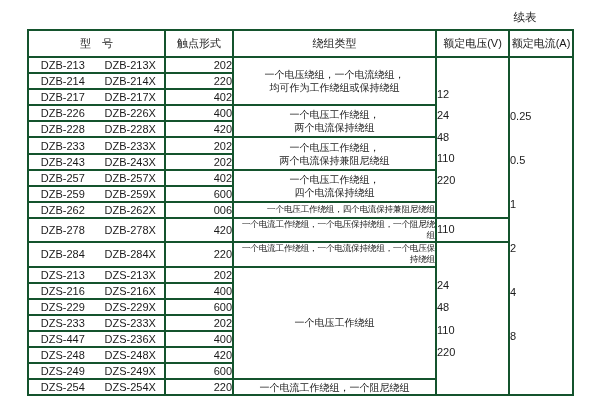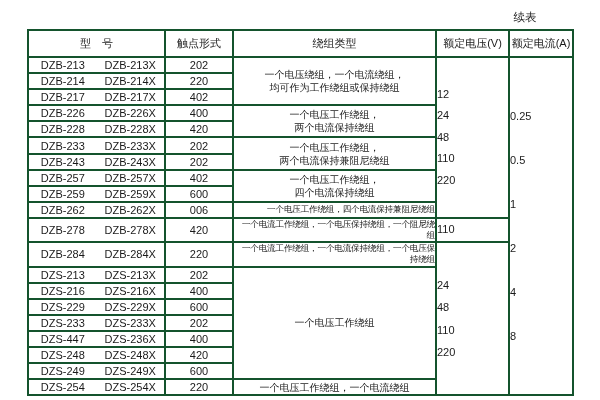--- a/index.html
+++ b/index.html
@@ -29,21 +29,21 @@
     border: 2px solid #14532d;
     padding: 0;
     font-weight: normal;
     vertical-align: middle;
     overflow: hidden;
   }
   .spec-table th { height: 25px; font-size: 11px; text-align: center; }
   .spec-table tr.data-row { height: 16.1px; }
   .model-wrap { display: flex; width: 100%; align-items: center; }
   .model-wrap span { flex: 1; text-align: center; font-size: 11px; white-space: nowrap; }
-  td.contact-cell { text-align: center; font-size: 11px; }
+  td.contact-cell { text-align: right; font-size: 11px; }
   td.winding-cell { text-align: center; font-size: 10px; line-height: 1.3; }
   td.winding-cell.small { font-size: 8.6px; letter-spacing: -0.2px; text-align: right; }
   td.voltage-cell, td.current-cell { }
   td.voltage-cell .val { line-height: 21.5px; font-size: 11px; }
   td.voltage-cell.vg2 .val { line-height: 22.5px; }
   td.current-cell .val { line-height: 44px; font-size: 11px; }
 </style>
 </head>
 <body>
 
@@ -310,17 +310,17 @@
 
   <tr class="data-row">
     <td>
           <div class="model-wrap">
             <span>DZS-254</span>
             <span>DZS-254X</span>
           </div>
         </td>
     <td class="contact-cell">220</td>
     <td class="winding-cell">
-      <div>一个电压工作绕组，一个电流绕组</div>
+      <div>一个电流工作绕组，一个阻尼绕组</div>
     </td>
   </tr>
 </tbody>
   </table>
 
 </body></html>

